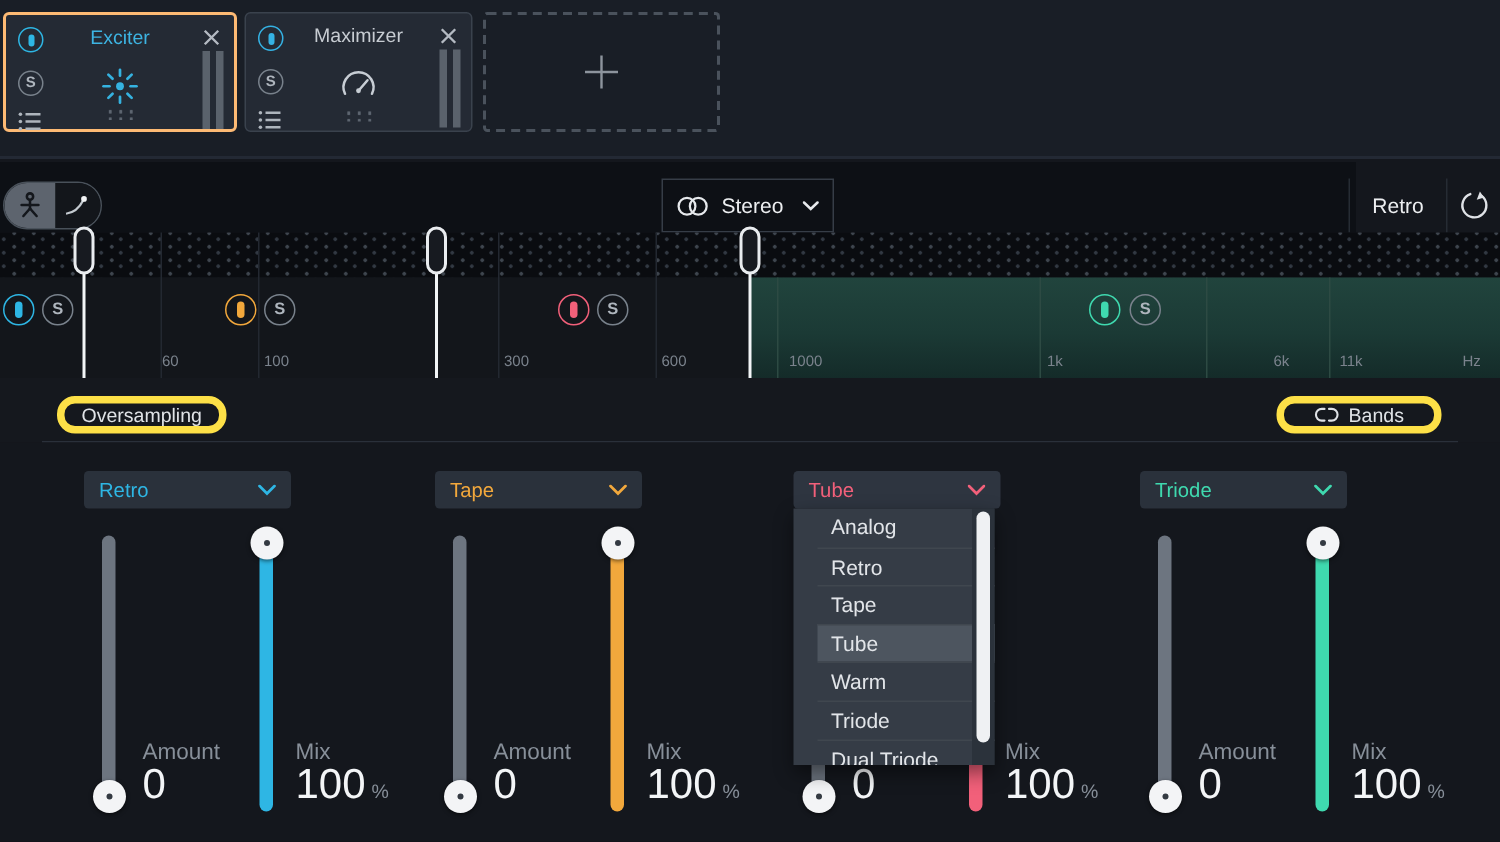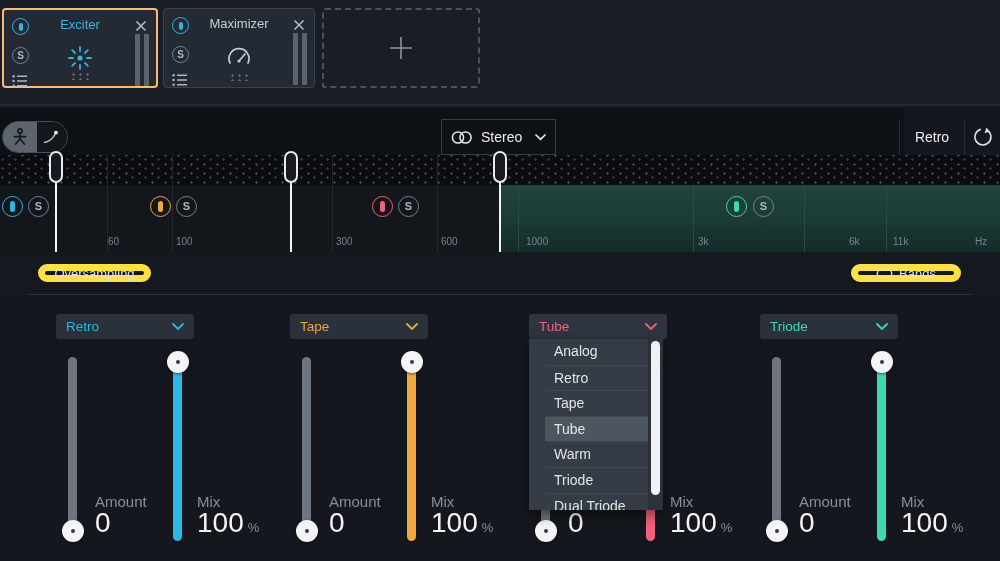--- a/index.html
+++ b/index.html
@@ -53,21 +53,21 @@
   .handle{position:absolute;top:151px;width:14px;height:32px;border:2px solid #e9ecef;border-radius:8px;background:#171a20;z-index:4;cursor:grab;}
   .bcirc{position:absolute;width:21px;height:21px;border-radius:50%;border:1.5px solid #79828c;
         display:flex;align-items:center;justify-content:center;z-index:2;cursor:pointer;}
   .bcirc.pwrc{border-color:var(--c);}
   .bcirc.pwrc::after{content:"";width:5px;height:11px;border-radius:3px;background:var(--c);}
   .bcirc .s-l{font-size:11px;font-weight:bold;color:#aeb5bd;line-height:1;}
   .freq{position:absolute;top:236px;font-size:10px;color:#7b838d;z-index:2;}
 
   
   .ctrlrow{position:absolute;left:0;top:252px;width:1000px;height:43px;background:#15181e;}
-  .pillbtn{position:absolute;top:12px;height:18px;border:7px solid #fde047;border-radius:12px;
+  .pillbtn{position:absolute;top:12px;height:25px;border:5px solid #fde047;border-radius:12px;
         display:flex;align-items:center;justify-content:center;font-size:13px;color:#e0e3e7;cursor:pointer;gap:6px;}
   .divider{position:absolute;left:28px;top:294px;width:944px;height:1px;background:#2a303a;}
 
   
   .bandspanel{position:absolute;left:0;top:295px;width:1000px;height:266px;background:#14171d;}
   .dd{position:absolute;top:19px;width:138px;height:25px;background:#2a313b;border-radius:3px;
         display:flex;align-items:center;padding:0 10px;cursor:pointer;}
   .dd .lbl{font-size:13.5px;color:var(--c);}
   .dd svg{margin-left:auto;}
   .track{position:absolute;top:62px;width:9px;height:184px;border-radius:5px;cursor:pointer;}
@@ -256,21 +256,21 @@
   <span class="bcirc pwrc" style="left: 726px; top: 196px; --c: #3fd9af;"></span>
   <span class="bcirc" style="left:753px;top:196px;">
       <span class="s-l">S</span>
     </span>
 
   <span class="freq" style="left:108px;">60</span>
   <span class="freq" style="left:176px;">100</span>
   <span class="freq" style="left:336px;">300</span>
   <span class="freq" style="left:441px;">600</span>
   <span class="freq" style="left:526px;">1000</span>
-  <span class="freq" style="left:698px;">3k</span>
+  <span class="freq" style="left:698px;">1k</span>
   <span class="freq" style="left:817px;margin-left:32px;">6k</span>
   <span class="freq" style="left:893px;">11k</span>
   <span class="freq" style="left:975px;">Hz</span>
 
   <div class="ctrlrow">
     <div class="pillbtn" style="left:38px;width:113px;">
       <span>Oversampling</span>
     </div>
     <div class="pillbtn" style="left:851px;width:110px;">
       <svg width="17" height="11" viewBox="0 0 17 11">

